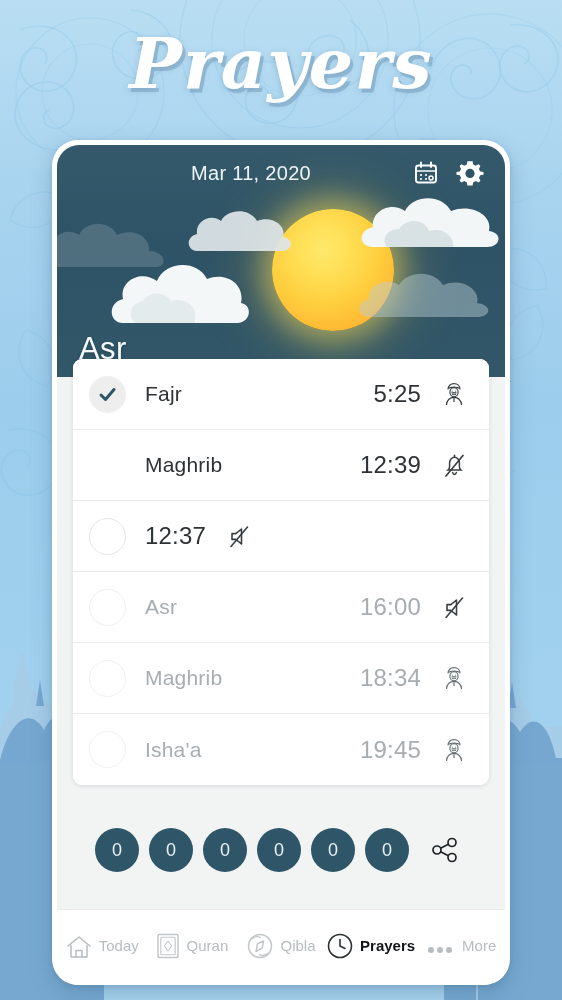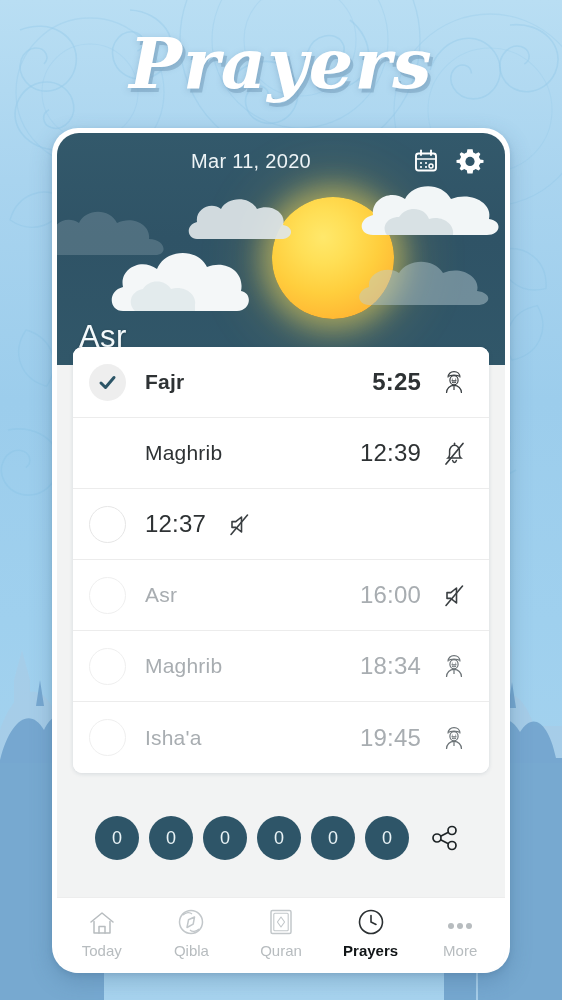--- a/index.html
+++ b/index.html
@@ -36,21 +36,21 @@
     font-weight:700;
     letter-spacing:1px;
     color:#ffffff;
     text-shadow: 3px 4px 0 rgba(120,160,190,.55), 0 2px 6px rgba(90,130,165,.35);
     z-index:5;
   }
 
   
   .phone{
     position:absolute;
-    left:52px; top:128px;
+    left:52px; top:140px;
     width:458px; height:845px;
     background:#ffffff;
     border-radius:26px;
     box-shadow:0 8px 22px rgba(60,100,135,.30), 0 2px 5px rgba(60,100,135,.18);
     overflow:hidden;
     z-index:6;
     padding:5px 5px 0 5px;
   }
   .phone-inner{
     width:100%; height:100%;
@@ -121,21 +121,21 @@
     overflow:hidden;
   }
   .row{
     display:flex; align-items:center;
     height:71px;
     padding:0 18px 0 16px;
     border-bottom:1px solid #ececec;
     background:#ffffff;
   }
   .row:last-child{ border-bottom:none; }
-  .row.active{ background:#ffffff;font-weight:bold; }
+  .row.active{ background:#ffffff; }
   .row.dim .row-name, .row.dim .row-time{ color:#a8adb1; }
 
   .check-slot{ width:56px; flex:0 0 56px; display:flex; align-items:center; }
   .check-circle{
     width:37px; height:37px; border-radius:50%;
     background:#eeeeee;
     display:flex; align-items:center; justify-content:center;
   }
   .check-circle svg{ display:block; }
   .empty-circle{
@@ -175,21 +175,21 @@
   
   .bottom-nav{
     flex:0 0 auto;
     height:76px;
     background:#ffffff;
     display:flex; align-items:center;
     border-top:1px solid #ededed;
     padding-bottom:4px;
   }
   .nav-item{
-    flex:1; display:flex; flex-direction:column;
+    flex:1; display:flex; flex-direction:row;
     align-items:center; justify-content:center; gap:6px;
     color:#b7bcbf;
   }
   .nav-item.active{ color:#1d2224; }
   .nav-label{ font-size:15px; }
   .nav-item.active .nav-label{ font-weight:700; color:#111517; }
   .nav-ico{ height:28px; display:flex; align-items:flex-end; }
   .nav-ico svg{ display:block; }
 </style>
 </head>
@@ -489,39 +489,39 @@
           <path d="M3 12 L14 3 L25 12"></path>
           <path d="M6 11.5 L6 23 L22 23 L22 11.5"></path>
           <path d="M11 23 L11 16.5 L17 16.5 L17 23"></path>
         </svg>
       </div>
       <div class="nav-label">Today</div>
     </div>
 
     <div class="nav-item">
       <div class="nav-ico">
+        <svg width="26" height="28" viewBox="0 0 26 28" fill="none" stroke="#c2c7ca" stroke-width="1.5" stroke-linejoin="round">
+          <rect x="3" y="2.5" width="20" height="23" rx="1.5"></rect>
+          <rect x="5.8" y="5.3" width="14.4" height="17.4" rx="1" stroke-width="1.1"></rect>
+          <path d="M13 9 L16.6 14 L13 19 L9.4 14 Z" stroke-width="1.1"></path>
+        </svg>
+      </div>
+      <div class="nav-label">Quran</div>
+    </div>
+
+    <div class="nav-item">
+      <div class="nav-ico">
         <svg width="28" height="28" viewBox="0 0 28 28" fill="none" stroke="#c2c7ca" stroke-width="1.5">
           <circle cx="14" cy="14" r="11.5"></circle>
           <path d="M17.5 9 L11.5 11.8 L10 19.5 L16.2 16.2 Z" stroke-linejoin="round"></path>
           <path d="M6 7 C9 4 13 4 15 6" stroke-width="1.2"></path>
           <path d="M22 21 C19 24 15 24 13 22" stroke-width="1.2"></path>
         </svg>
       </div>
       <div class="nav-label">Qibla</div>
-    </div>
-
-    <div class="nav-item">
-      <div class="nav-ico">
-        <svg width="26" height="28" viewBox="0 0 26 28" fill="none" stroke="#c2c7ca" stroke-width="1.5" stroke-linejoin="round">
-          <rect x="3" y="2.5" width="20" height="23" rx="1.5"></rect>
-          <rect x="5.8" y="5.3" width="14.4" height="17.4" rx="1" stroke-width="1.1"></rect>
-          <path d="M13 9 L16.6 14 L13 19 L9.4 14 Z" stroke-width="1.1"></path>
-        </svg>
-      </div>
-      <div class="nav-label">Quran</div>
     </div>
 
     <div class="nav-item active">
       <div class="nav-ico">
         <svg width="28" height="28" viewBox="0 0 28 28" fill="none" stroke="#2b3032" stroke-width="1.6" stroke-linecap="round">
           <circle cx="14" cy="14" r="11.5"></circle>
           <path d="M14 7.5 L14 14 L19 16.5"></path>
         </svg>
       </div>
       <div class="nav-label">Prayers</div>

